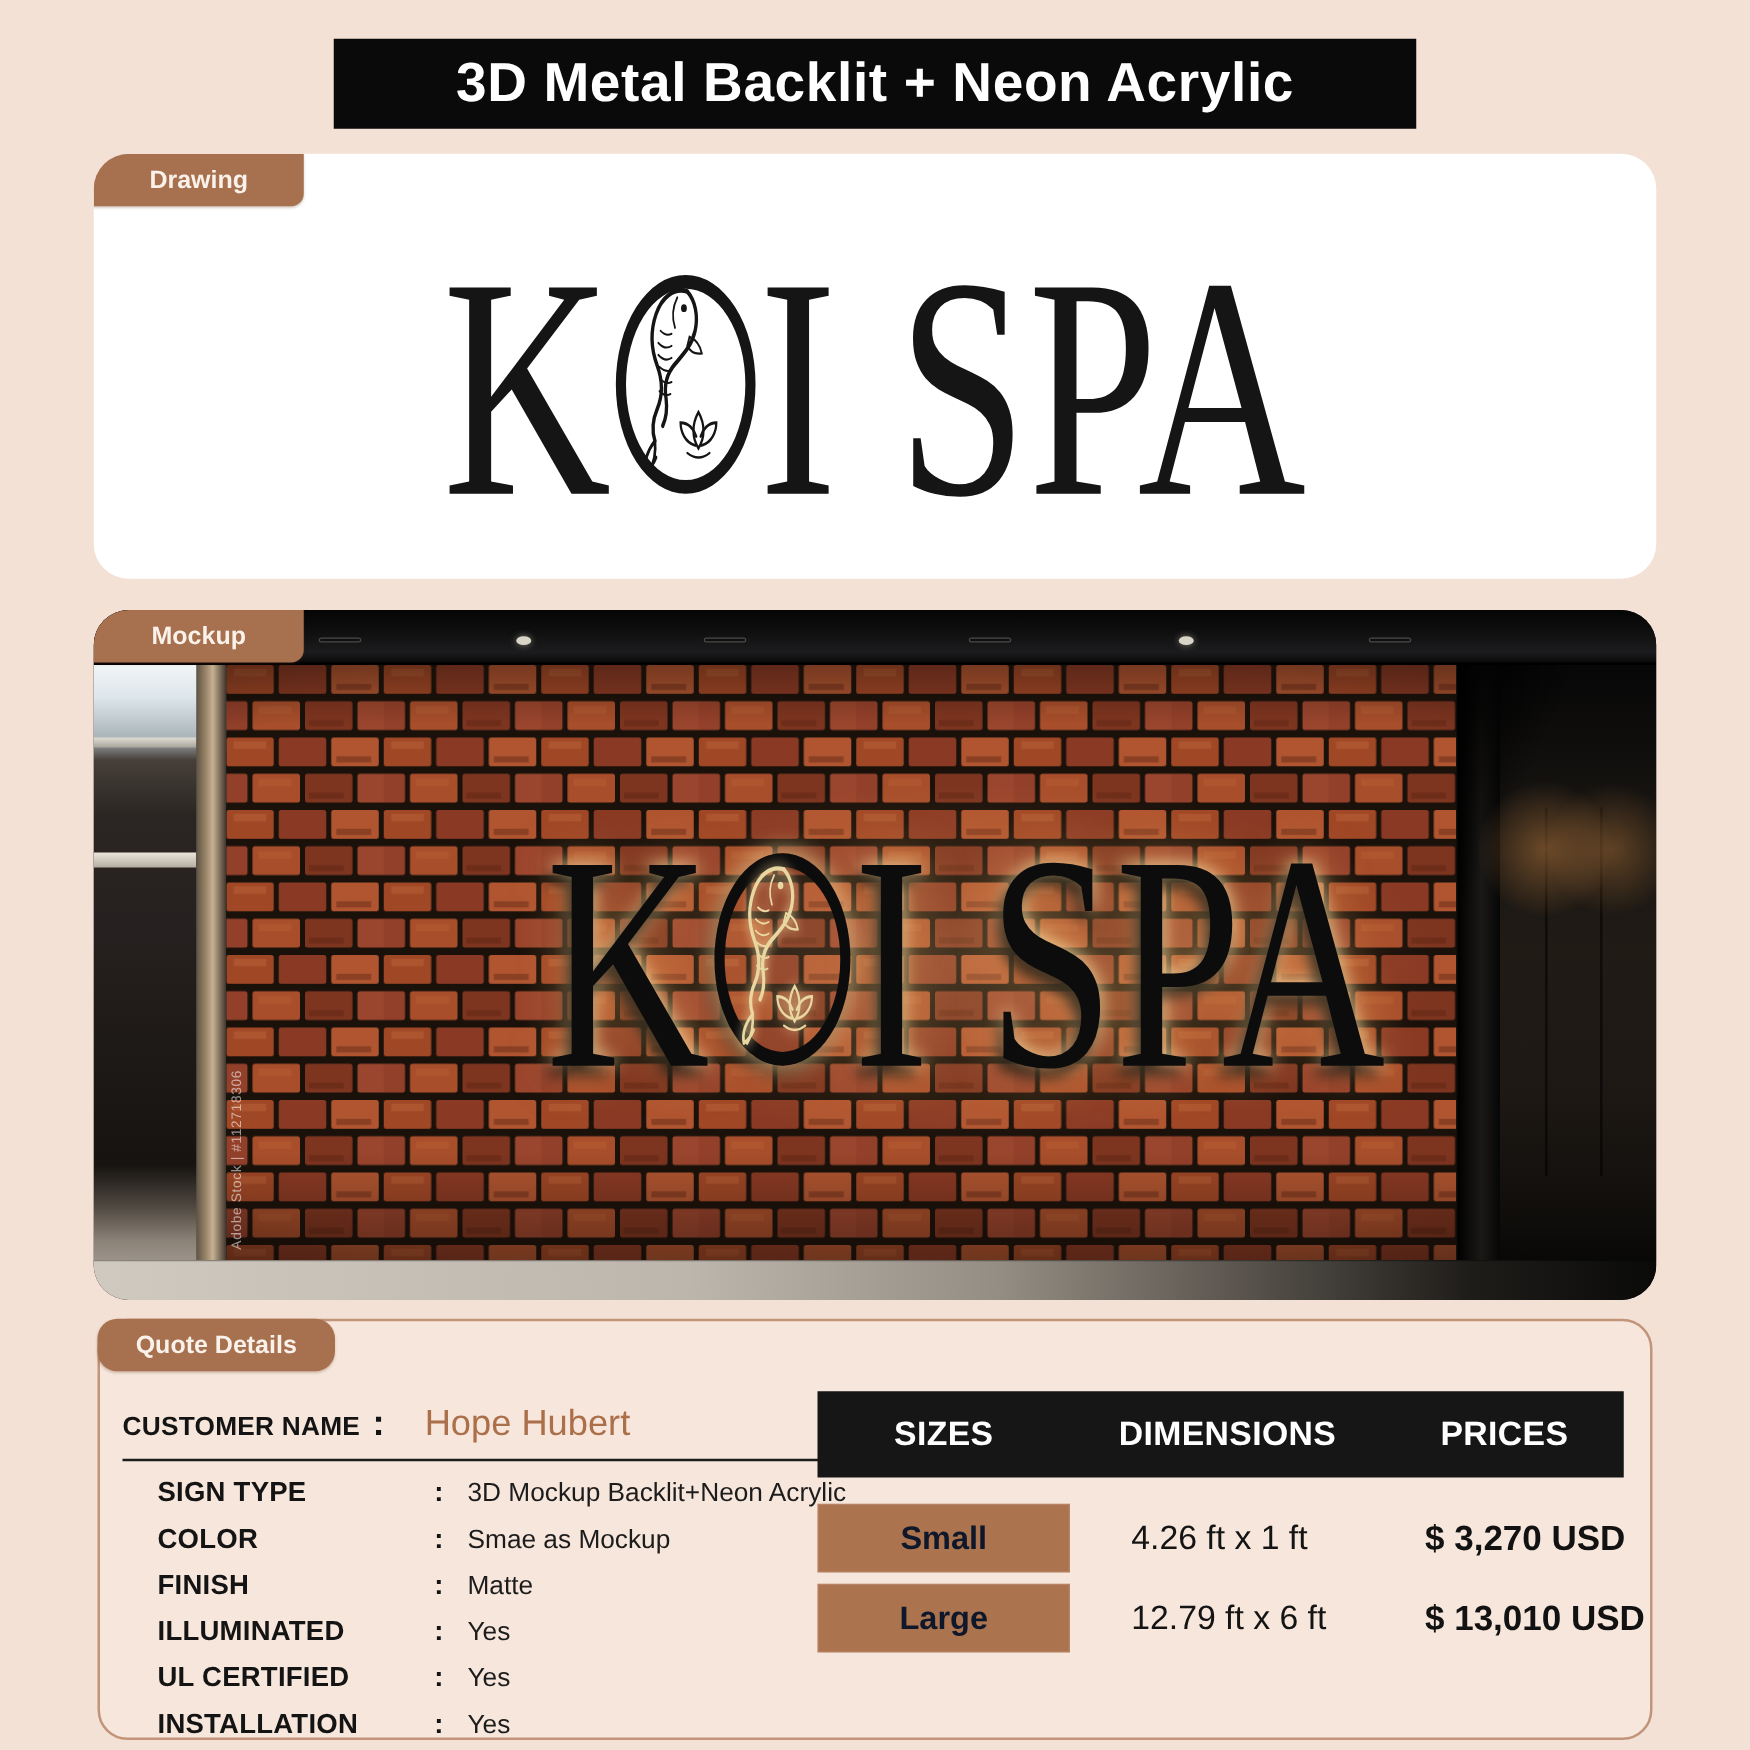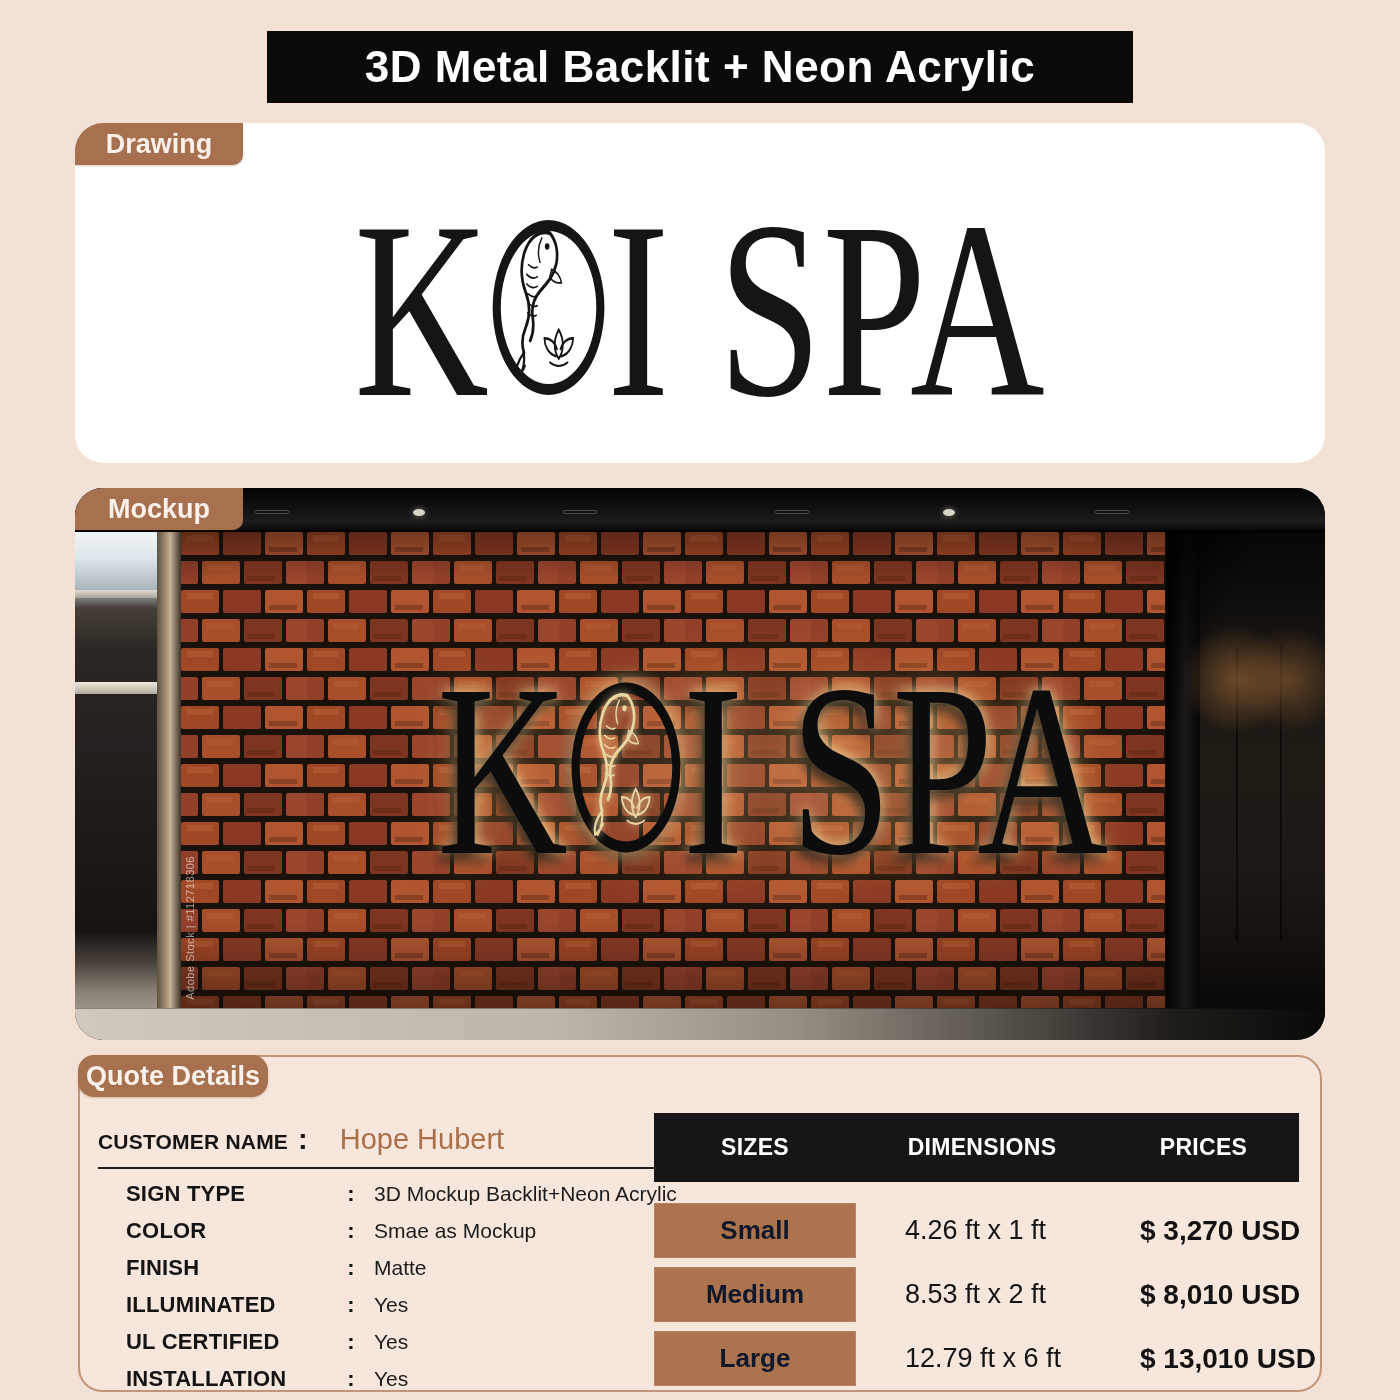--- a/index.html
+++ b/index.html
@@ -10,21 +10,21 @@
 
   
   .banner { position:absolute; left:267px; top:31px; width:866px; height:72px;
             background:#0b0a0a; display:flex; align-items:center; justify-content:center; }
   .banner-title { color:#ffffff; font-size:44px; font-weight:700; letter-spacing:.5px; }
 
   
   .tab { position:absolute; left:0; top:0; height:42px; background:#a7714f;
          border-radius:15px 0 10px 0; display:flex; align-items:center; justify-content:center;
          z-index:5; box-shadow:0 1px 2px rgba(90,50,25,.25); }
-  .tab span { color:#f9f1ea; font-size:27px; font-weight:700; }
+  .tab span { color:#f9f1ea; font-size:20px; font-weight:700; }
 
   
   .drawing-panel { position:absolute; left:75px; top:123px; width:1250px; height:340px;
                    background:#ffffff; border-radius:28px; overflow:hidden; }
   .drawing-panel .tab { width:168px; }
 
   
   .logo { display:flex; align-items:baseline; white-space:pre; color:#151515;
           font-family:"Liberation Serif", serif; line-height:1; }
   .logo .lg-txt { letter-spacing:.005em; }
@@ -104,21 +104,21 @@
 
   .specs { position:absolute; left:18px; top:124px; width:590px;
            display:grid; grid-template-columns:214px 22px 1fr; row-gap:11px; align-items:baseline;margin-left:28px; }
   .spec-label { font-size:22px; font-weight:700; color:#141414; letter-spacing:.2px; }
   .spec-colon { font-size:22px; font-weight:700; color:#141414; text-align:center; }
   .spec-value { font-size:21px; color:#1c1c1c; padding-left:12px; }
 
   .price-table { position:absolute; left:574px; top:56px; width:645px; }
   .pt-header { height:69px; background:#161616; display:grid; grid-template-columns:202px 252px 191px;
                align-items:center; }
-  .pt-header span { color:#ffffff; font-size:23px; font-weight:700; text-align:center; letter-spacing:.3px; }
+  .pt-header span { color:#ffffff; font-size:27px; font-weight:700; text-align:center; letter-spacing:.3px; }
   .pt-rows { margin-top:21px; display:flex; flex-direction:column; gap:9px; }
   .pt-row { display:grid; grid-template-columns:202px 252px 191px; align-items:center; height:55px; }
   .size-chip { width:202px; height:55px; background:#ac734f; display:flex; align-items:center;
                justify-content:center; box-shadow:inset 0 0 0 1px rgba(255,255,255,.12); }
   .size-chip span { color:#0f172a; font-size:26px; font-weight:700; }
   .dims  { font-size:27px; color:#141414; padding-left:49px; }
   .price { font-size:28px; font-weight:700; color:#121212; padding-left:32px; white-space:nowrap; }
 </style>
 </head>
 <body>
@@ -274,27 +274,20 @@
       <div class="pt-rows">
         <div class="pt-row">
           <div class="size-chip">
             <span>Small</span>
           </div>
           <span class="dims">4.26 ft x 1 ft</span>
           <span class="price">$ 3,270 USD</span>
         </div>
         <div class="pt-row">
           <div class="size-chip">
-            <span>Medium</span>
-          </div>
-          <span class="dims">8.53 ft x 2 ft</span>
-          <span class="price">$ 8,010 USD</span>
-        </div>
-        <div class="pt-row">
-          <div class="size-chip">
             <span>Large</span>
           </div>
           <span class="dims">12.79 ft x 6 ft</span>
           <span class="price">$ 13,010 USD</span>
         </div>
       </div>
     </div>
   </section>
 
 </div>

